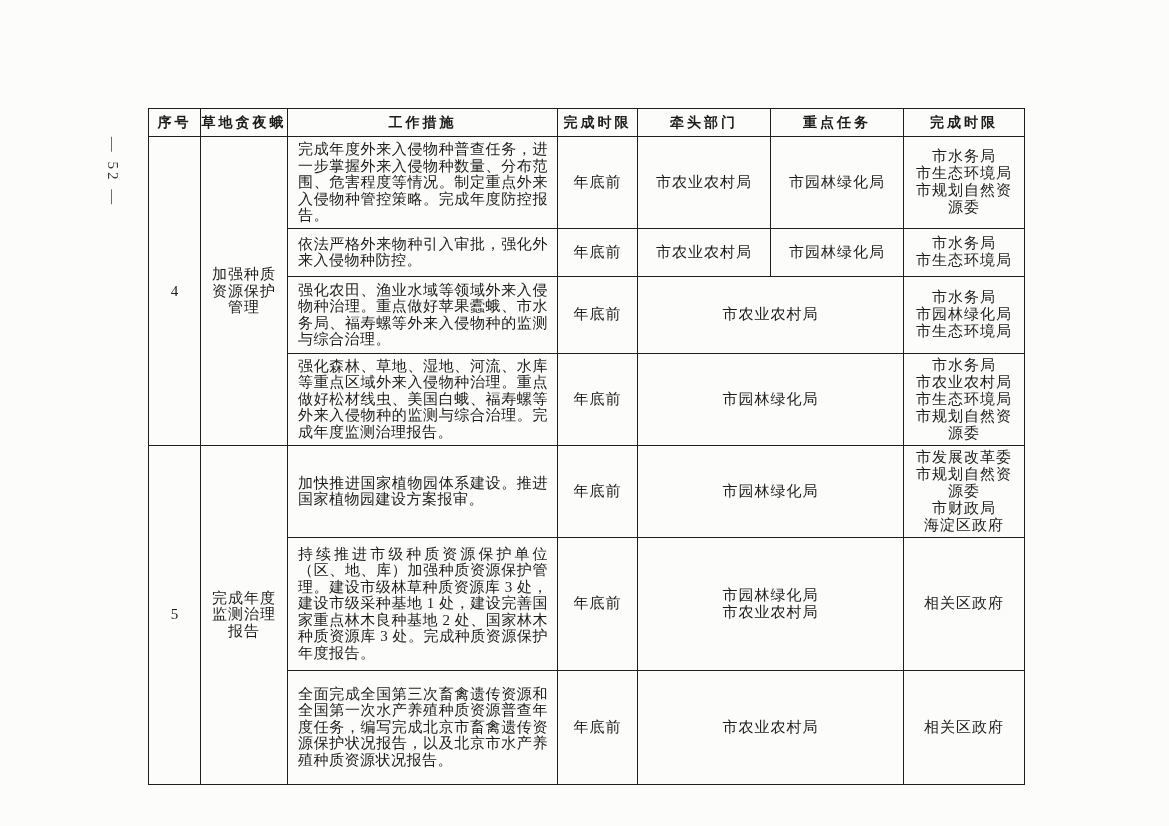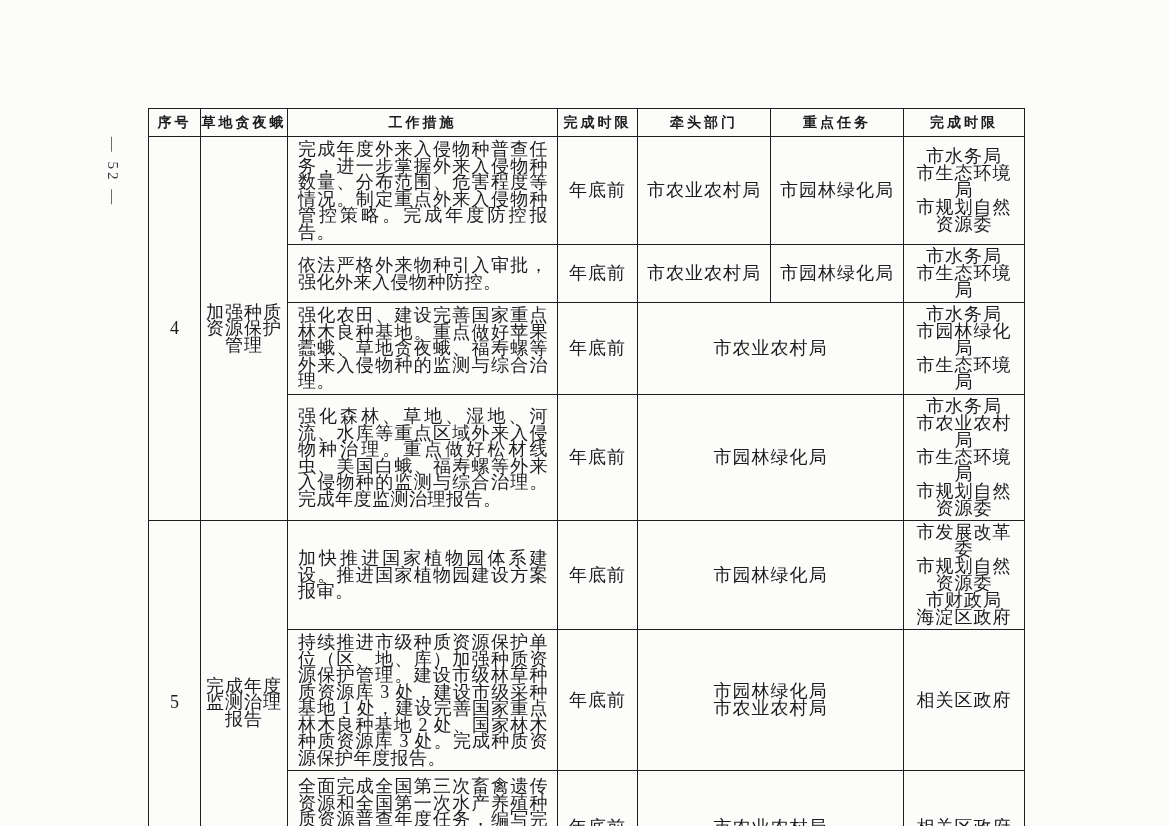--- a/index.html
+++ b/index.html
@@ -31,21 +31,21 @@
     left: 148px;
     top: 108px;
     width: 876px;
     border-collapse: collapse;
     table-layout: fixed;
     background: transparent;
   }
   .doc-table th, .doc-table td {
     border: 1.4px solid #1f1f1f;
     vertical-align: middle;
-    font-size: 18px;
+    font-size: 15px;
     line-height: 16.5px;
     color: #1c1c1c;
     overflow: hidden;
   }
   .doc-table thead th {
     font-family: "Liberation Sans", "DejaVu Sans", sans-serif;
     font-weight: bold;
     font-size: 14px;
     text-align: center;
     letter-spacing: 3px;
@@ -118,21 +118,21 @@
       <tr class="rh2">
         <td class="measure">依法严格外来物种引入审批，强化外来入侵物种防控。</td>
         <td class="c">年底前</td>
         <td class="c">市农业农村局</td>
         <td class="c">市园林绿化局</td>
         <td class="c ml">市水务局
 市生态环境局</td>
       </tr>
 
       <tr class="rh3">
-        <td class="measure">强化农田、建设完善国家重点林木良种基地。重点做好苹果蠹蛾、草地贪夜蛾、福寿螺等外来入侵物种的监测与综合治理。</td>
+        <td class="measure">强化农田、渔业水域等领域外来入侵物种治理。重点做好苹果蠹蛾、市水务局、福寿螺等外来入侵物种的监测与综合治理。</td>
         <td class="c">年底前</td>
         <td class="c" colspan="2">市农业农村局</td>
         <td class="c ml">市水务局
 市园林绿化局
 市生态环境局</td>
       </tr>
 
       <tr class="rh4">
         <td class="measure">强化森林、草地、湿地、河流、水库等重点区域外来入侵物种治理。重点做好松材线虫、美国白蛾、福寿螺等外来入侵物种的监测与综合治理。完成年度监测治理报告。</td>
         <td class="c">年底前</td>

